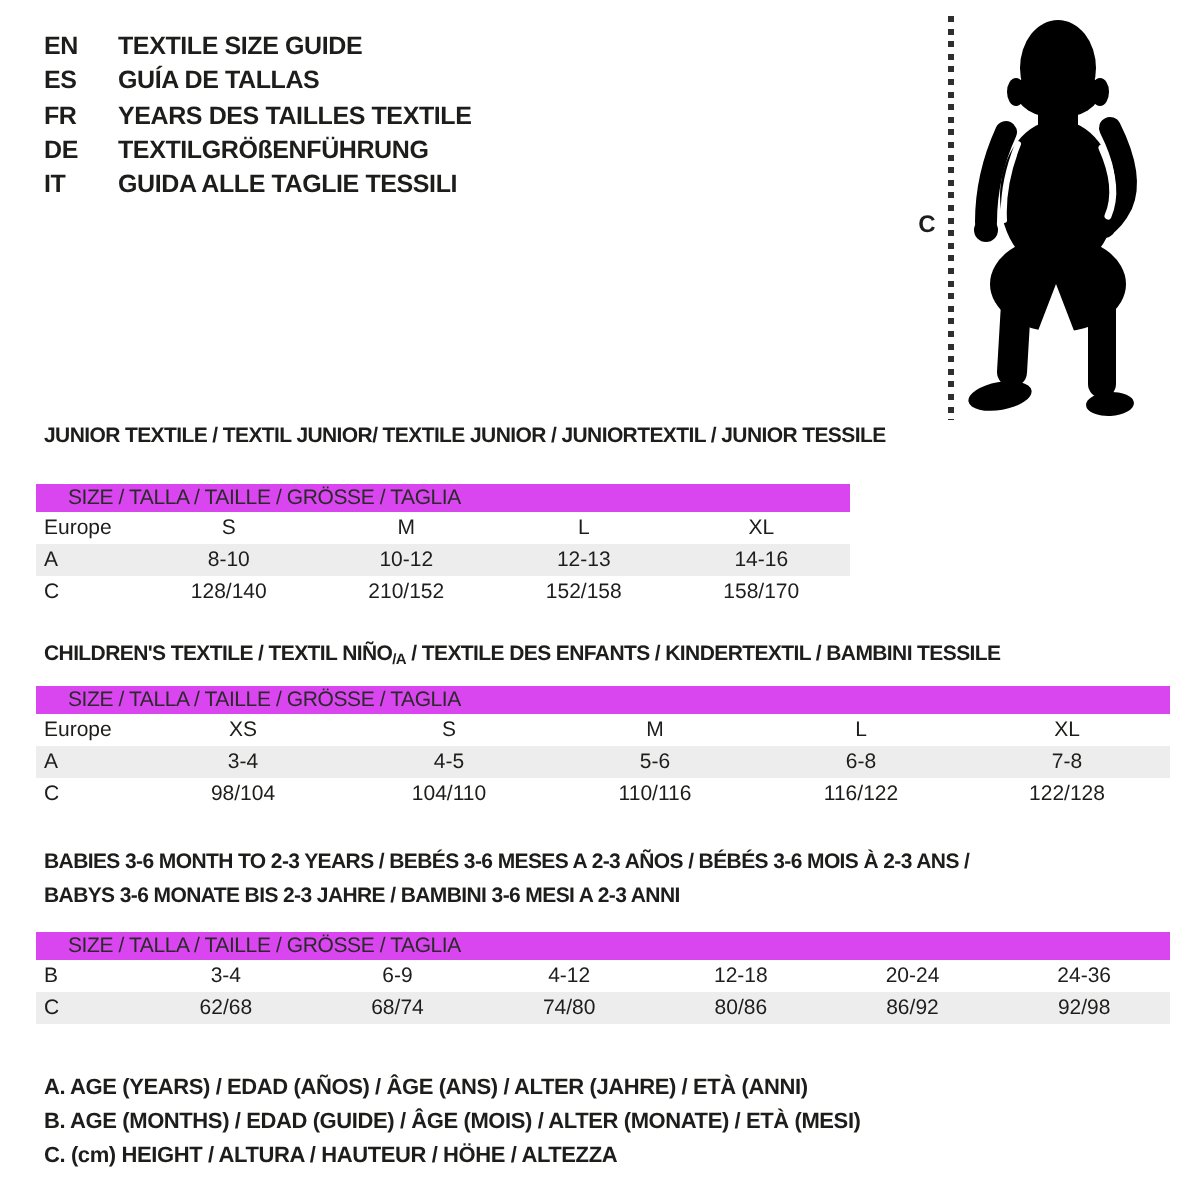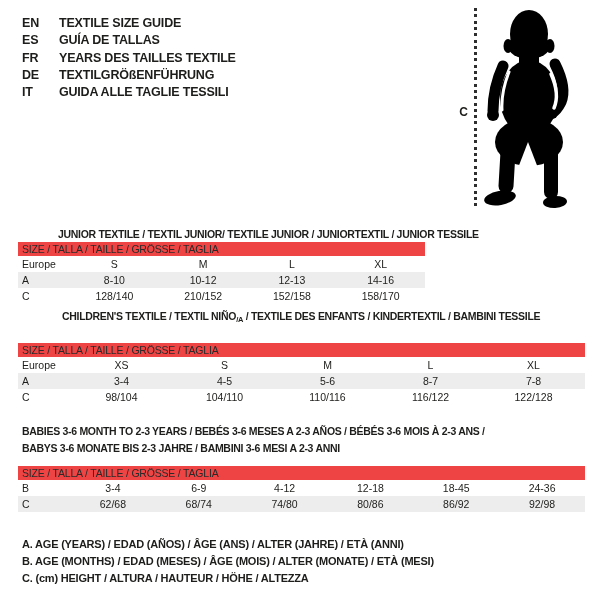--- a/index.html
+++ b/index.html
@@ -21,34 +21,34 @@
   
   .measure-line {
     left:474px; top:8px; width:3px; height:202px;
     background:repeating-linear-gradient(to bottom, #2e2e2e 0 3px, transparent 3px 6.3px);
   }
   .measure-label { left:456px; top:105px; width:15px; text-align:center; font-weight:bold; font-size:12px; }
   .baby-svg { left:481px; top:6px; }
 
   
   .section-title { left:22px; font-weight:bold; font-size:10.5px; letter-spacing:-0.3px; white-space:nowrap; }
-  #title-junior   { top:228px;margin-left:36px; }
-  #title-children { top:310px;margin-left:40px; }
+  #title-junior   { top:212px; }
+  #title-children { top:321px; }
   #title-babies   { top:423px; line-height:16.5px; }
   .t-sub { font-size:7.5px; vertical-align:-2px; }
 
   
   .size-table { left:18px; }
   #table-junior   { top:242px; width:407px; }
   #table-children { top:343px; width:567px; }
   #table-babies   { top:466px; width:567px; }
   .thead {
-    height:14px; background:#ef4444;
+    height:14px; background:#d946ef;
     display:flex; align-items:center;
-    padding-left:4px; box-sizing:border-box;
+    padding-left:16px; box-sizing:border-box;
     font-size:10.5px; color:#2a2a2a; letter-spacing:-0.2px;
   }
   .trow { display:grid; height:16px; align-items:center; font-size:10.5px; }
   .cols-4 { grid-template-columns:52px repeat(4,1fr); }
   .cols-5 { grid-template-columns:52px repeat(5,1fr); }
   .cols-6 { grid-template-columns:52px repeat(6,1fr); }
   .rlabel { padding-left:4px; }
   .cell { text-align:center; }
   .alt { background:#ededed; }
 
@@ -148,21 +148,21 @@
     <span class="cell">S</span>
     <span class="cell">M</span>
     <span class="cell">L</span>
     <span class="cell">XL</span>
   </div>
   <div class="trow cols-5 alt">
     <span class="rlabel">A</span>
     <span class="cell">3-4</span>
     <span class="cell">4-5</span>
     <span class="cell">5-6</span>
-    <span class="cell">8-7</span>
+    <span class="cell">6-8</span>
     <span class="cell">7-8</span>
   </div>
   <div class="trow cols-5">
     <span class="rlabel">C</span>
     <span class="cell">98/104</span>
     <span class="cell">104/110</span>
     <span class="cell">110/116</span>
     <span class="cell">116/122</span>
     <span class="cell">122/128</span>
   </div>
@@ -175,31 +175,31 @@
 <div class="abs size-table" id="table-babies">
   <div class="thead">
     <span>SIZE / TALLA / TAILLE / GRÖSSE / TAGLIA</span>
   </div>
   <div class="trow cols-6">
     <span class="rlabel">B</span>
     <span class="cell">3-4</span>
     <span class="cell">6-9</span>
     <span class="cell">4-12</span>
     <span class="cell">12-18</span>
-    <span class="cell">18-45</span>
+    <span class="cell">20-24</span>
     <span class="cell">24-36</span>
   </div>
   <div class="trow cols-6 alt">
     <span class="rlabel">C</span>
     <span class="cell">62/68</span>
     <span class="cell">68/74</span>
     <span class="cell">74/80</span>
     <span class="cell">80/86</span>
     <span class="cell">86/92</span>
     <span class="cell">92/98</span>
   </div>
 </div>
 
 <div class="abs footnotes">
   <div>A. AGE (YEARS) / EDAD (AÑOS) / ÂGE (ANS) / ALTER (JAHRE) / ETÀ (ANNI)</div>
-  <div>B. AGE (MONTHS) / EDAD (MESES) / ÂGE (MOIS) / ALTER (MONATE) / ETÀ (MESI)</div>
+  <div>B. AGE (MONTHS) / EDAD (GUIDE) / ÂGE (MOIS) / ALTER (MONATE) / ETÀ (MESI)</div>
   <div>C. (cm) HEIGHT / ALTURA / HAUTEUR / HÖHE / ALTEZZA</div>
 </div>
 
 </body></html>

